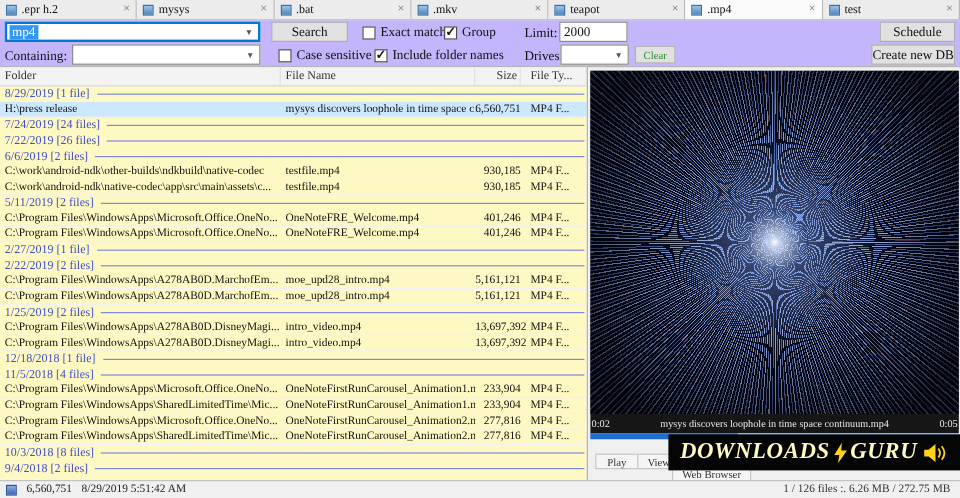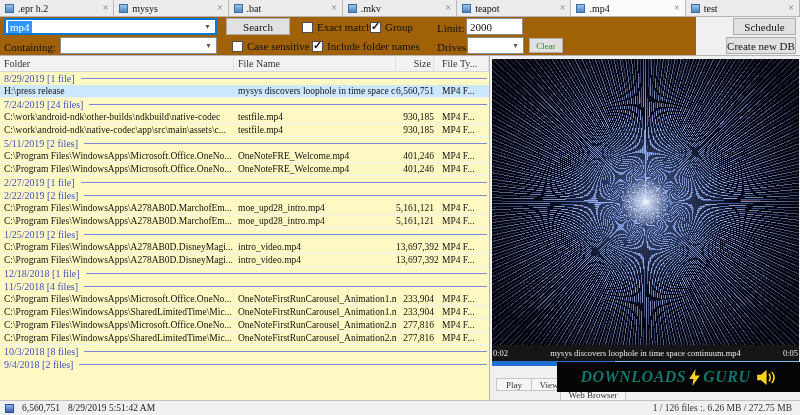--- a/index.html
+++ b/index.html
@@ -10,21 +10,21 @@
   .tabbar{position:absolute;left:0;top:0;width:800px;height:17px;display:flex;
     background:#e2e2e2;border-bottom:1px solid #b5b5b5;box-sizing:border-box}
   .tab{flex:1;display:flex;align-items:center;gap:4px;padding:0 5px;min-width:0;
     border-right:1px solid #b9b9b9;background:#ececec;font-size:10px;box-sizing:border-box;cursor:default}
   .tab.active{background:#fbfbfb}
   .tab-icon{width:9px;height:9px;flex:none;background:linear-gradient(#9cc4ea,#4f86c2);border:1px solid #3a6ea5;box-sizing:border-box}
   .tab-label{flex:1;white-space:nowrap;overflow:hidden;text-overflow:ellipsis}
   .tab-close{flex:none;color:#777;font-size:10px;line-height:10px}
 
   
-  .toolbar{position:absolute;left:0;top:17px;width:696px;height:38px;background:#a16207}
+  .toolbar{position:absolute;left:0;top:17px;width:800px;height:38px;background:#c4b5fd}
   .toolbar .lbl{position:absolute;font-size:11px;white-space:nowrap}
   .combo{position:absolute;height:17px;background:#fff;border:1px solid #8a8a8a;
     display:flex;align-items:center;box-sizing:border-box;font-size:11px}
   .combo.focused{border:2px solid #0078d7}
   .sel-text{background:#3297fd;color:#fff;padding:0 2px;margin-left:2px}
   .combo-arrow{margin-left:auto;width:15px;text-align:center;color:#555;font-size:8px}
   .btn{position:absolute;height:17px;background:#e1e1e1;border:1px solid #adadad;
     display:flex;align-items:center;justify-content:center;font-size:11px;box-sizing:border-box;cursor:default}
   .btn-clear{height:15px;font-size:9px;color:#2e8b2e}
   .input{position:absolute;height:17px;background:#fff;border:1px solid #8a8a8a;
@@ -68,21 +68,21 @@
   .controls{position:absolute;left:2px;top:289px;width:307px;height:16px;background:#161616;
     color:#eaeaea;display:flex;align-items:center;gap:5px;padding:0 1px;font-size:8.5px;box-sizing:border-box}
   .ctitle{flex:1;text-align:center;white-space:nowrap;overflow:hidden}
   .progress{position:absolute;left:2px;top:305px;width:307px;height:5px;background:#7fb3ef}
   .pfill{height:100%;background:#1f6fd0}
   .ptab{position:absolute;height:13px;background:#f5f5f5;border:1px solid #c6c6c6;
     font-size:9px;color:#333;display:flex;align-items:center;justify-content:center;box-sizing:border-box;cursor:default}
 
   .watermark{position:absolute;left:67px;top:306px;width:244px;height:30px;background:#050505;
     display:flex;align-items:center;justify-content:center;gap:3px;z-index:5}
-  .wm-text{color:#0f766e;font-weight:bold;font-style:italic;font-size:16px;letter-spacing:.5px;
+  .wm-text{color:#fef9c3;font-weight:bold;font-style:italic;font-size:19px;letter-spacing:.5px;
     text-shadow:1px 1px 0 #000}
   .wm-bolt{width:11px;height:17px;flex:none}
   .wm-speaker{width:21px;height:15px;flex:none;margin-left:3px}
 
   
   .statusbar{position:absolute;left:0;top:400px;width:800px;height:15px;background:#f0f0f0;
     border-top:1px solid #c2c2c2;display:flex;align-items:center;gap:8px;padding:0 5px;
     font-size:9.5px;color:#222;box-sizing:border-box;white-space:nowrap}
   .sicon{width:9px;height:9px;flex:none;background:linear-gradient(#8fb0e8,#3c63b5);border:1px solid #2e4f96;box-sizing:border-box}
   .sright{margin-left:auto;padding-right:3px;color:#333}
@@ -183,20 +183,28 @@
           <span class="gline"></span>
         </div>
         <div class="trow file selected">
           <span class="c-folder">H:\press release</span>
           <span class="c-name">mysys discovers loophole in time space c...</span>
           <span class="c-size">6,560,751</span>
           <span class="c-type">MP4 F...</span>
         </div>
         <div class="trow group">
           <span class="glabel">7/24/2019 [24 files]</span>
+          <span class="gline"></span>
+        </div>
+        <div class="trow group">
+          <span class="glabel">7/22/2019 [26 files]</span>
+          <span class="gline"></span>
+        </div>
+        <div class="trow group">
+          <span class="glabel">6/6/2019 [2 files]</span>
           <span class="gline"></span>
         </div>
         <div class="trow file">
           <span class="c-folder">C:\work\android-ndk\other-builds\ndkbuild\native-codec</span>
           <span class="c-name">testfile.mp4</span>
           <span class="c-size">930,185</span>
           <span class="c-type">MP4 F...</span>
         </div>
         <div class="trow file">
           <span class="c-folder">C:\work\android-ndk\native-codec\app\src\main\assets\c...</span>

